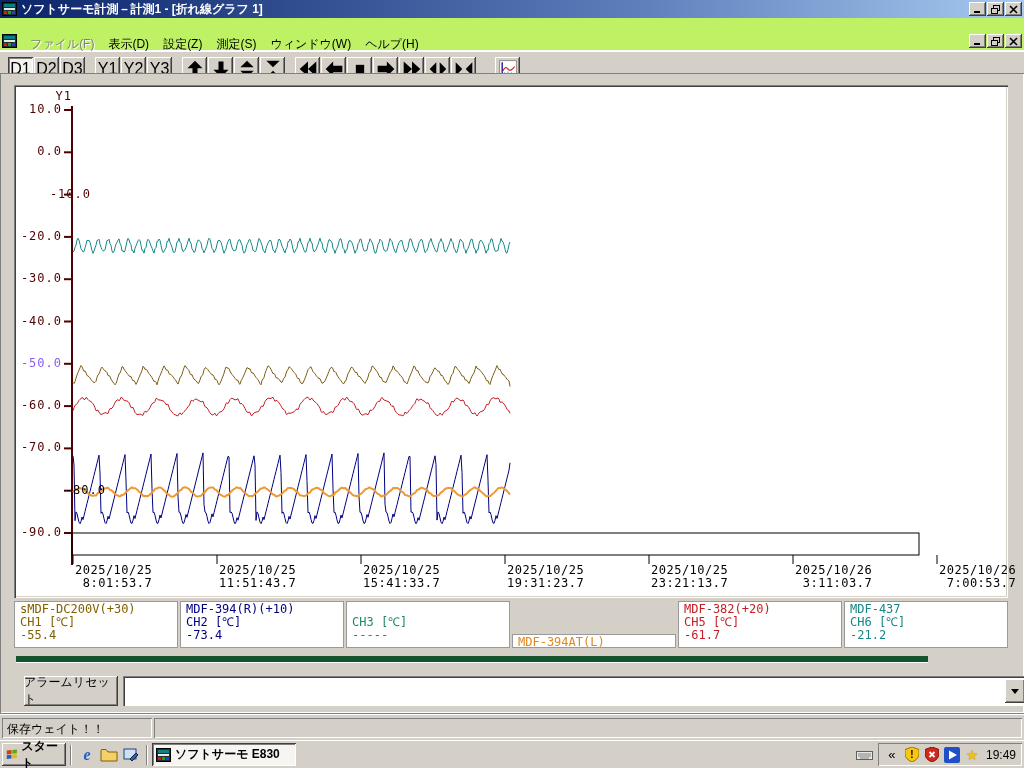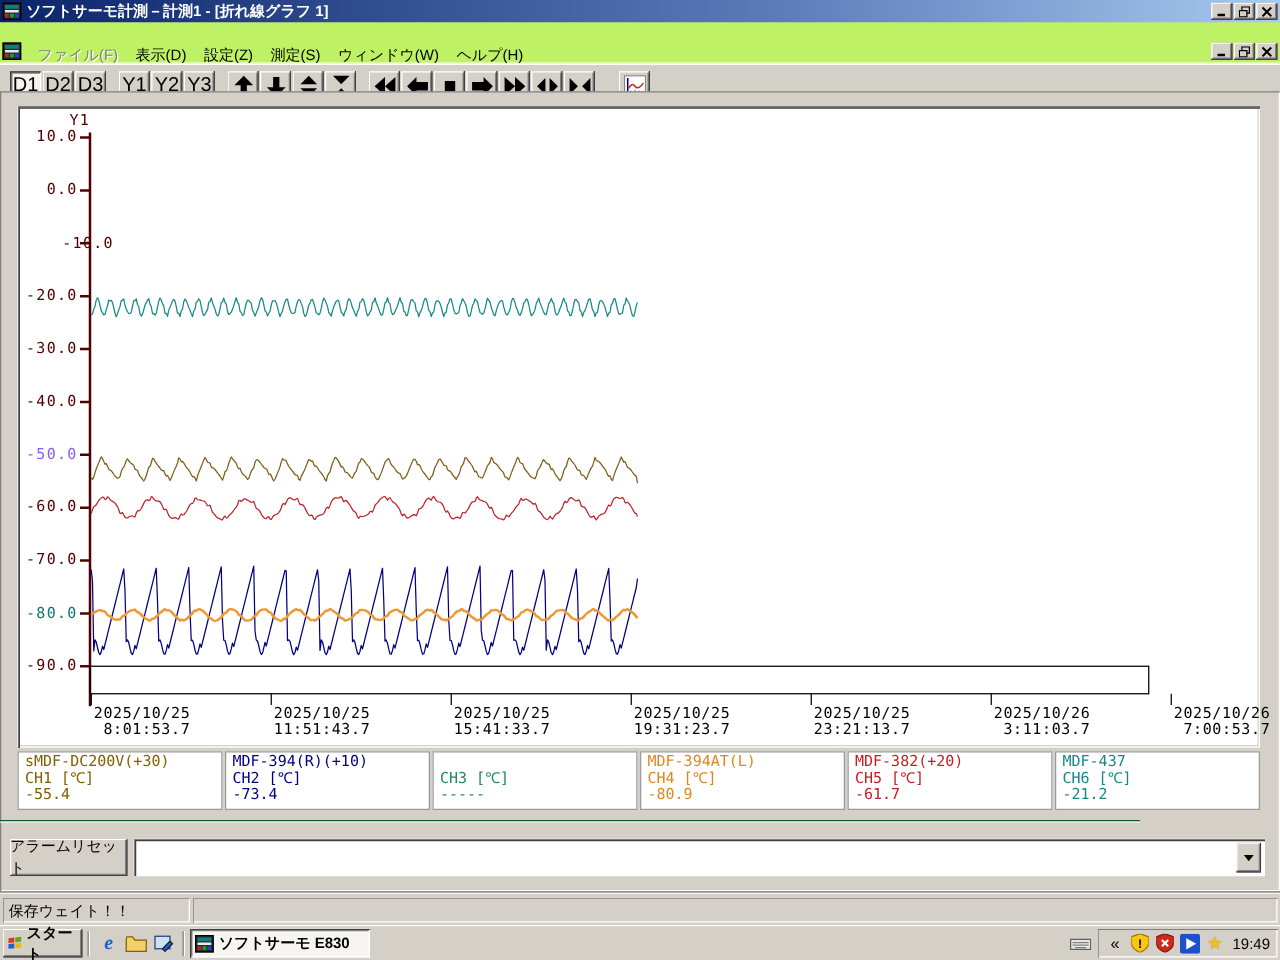--- a/index.html
+++ b/index.html
@@ -40,21 +40,21 @@
   .chart-panel{position:absolute;left:14px;top:12px;width:994px;height:513px;background:#fff;box-shadow:inset 1px 1px 0 #808080,inset 2px 2px 0 #404040,inset -1px -1px 0 #fff,inset -2px -2px 0 #d4d0c8;}
   .chart-panel svg{position:absolute;left:0;top:0;}
   .ylab{position:absolute;left:28px;top:4px;width:30px;text-align:right;font:12px "DejaVu Sans Mono",monospace;letter-spacing:1px;color:#500000;}
   .ytick{position:absolute;left:0;width:48px;text-align:right;font:12px "DejaVu Sans Mono",monospace;letter-spacing:1px;color:#500000;}
   .xtick{position:absolute;font:12px "DejaVu Sans Mono",monospace;letter-spacing:.5px;white-space:pre;line-height:13px;color:#000;}
 
   .legend{position:absolute;left:14px;top:528px;width:994px;height:47px;display:flex;gap:2px;}
   .lcell{flex:1;background:#fff;border:1px solid #9a9a9a;padding:1px 5px;font:12px "DejaVu Sans Mono",monospace;line-height:13px;white-space:nowrap;overflow:hidden;}
   .lcell div{min-height:13px;}
 
-  .alarm-row{position:absolute;left:0;top:583px;width:912px;height:57px;border-top:1px solid #14532d;box-shadow:inset 0 1px 0 #fff;}
+  .alarm-row{position:absolute;left:16px;top:583px;width:912px;height:57px;border-top:6px solid #14532d;box-shadow:inset 0 1px 0 #fff;}
   .alarm-btn{position:absolute;left:8px;top:14px;width:94px;height:30px;display:flex;align-items:center;justify-content:center;}
   .combo{position:absolute;left:107px;top:14px;width:905px;height:30px;background:#fff;display:flex;}
   .combo .cval{flex:1;padding:6px 4px;font:12px "Liberation Sans",sans-serif;}
   .combo .cbtn{width:20px;height:24px;margin:3px 3px 3px 0;display:flex;align-items:center;justify-content:center;}
 
   .statusbar{position:absolute;left:0;top:640px;width:1024px;height:27px;background:#d4d0c8;border-top:1px solid #808080;box-shadow:inset 0 1px 0 #fff;padding-top:4px;display:flex;}
   .spanel{height:20px;margin-left:2px;padding:3px 5px;white-space:nowrap;overflow:hidden;}
   .sp1{width:150px;}
   .sp2{flex:1;margin-right:2px;}
 
@@ -253,21 +253,21 @@
       <div>
           <div class="ytick" style="top: 17px; color: rgb(80, 0, 0);">10.0</div>
           <div class="ytick" style="top: 59.3px; color: rgb(80, 0, 0);">0.0</div>
           <div class="ytick" style="top: 101.6px; color: rgb(80, 0, 0); margin-left: 29px;">-10.0</div>
           <div class="ytick" style="top: 143.9px; color: rgb(80, 0, 0);">-20.0</div>
           <div class="ytick" style="top: 186.2px; color: rgb(80, 0, 0);">-30.0</div>
           <div class="ytick" style="top: 228.5px; color: rgb(80, 0, 0);">-40.0</div>
           <div class="ytick" style="top: 270.8px; color: #8b5cf6;">-50.0</div>
           <div class="ytick" style="top: 313.1px; color: rgb(80, 0, 0);">-60.0</div>
           <div class="ytick" style="top: 355.4px; color: rgb(80, 0, 0);">-70.0</div>
-          <div class="ytick" style="top: 397.7px; color: #0f766e;">-80.0</div>
+          <div class="ytick" style="top: 397.7px; color: #000000; margin-left: 44px;">-80.0</div>
           <div class="ytick" style="top: 440px; color: rgb(80, 0, 0);">-90.0</div>
           <div class="xtick" style="left: 61px; top: 479px;"><div>2025/10/25</div><div> 8:01:53.7</div></div>
           <div class="xtick" style="left: 205px; top: 479px;"><div>2025/10/25</div><div>11:51:43.7</div></div>
           <div class="xtick" style="left: 349px; top: 479px;"><div>2025/10/25</div><div>15:41:33.7</div></div>
           <div class="xtick" style="left: 493px; top: 479px;"><div>2025/10/25</div><div>19:31:23.7</div></div>
           <div class="xtick" style="left: 637px; top: 479px;"><div>2025/10/25</div><div>23:21:13.7</div></div>
           <div class="xtick" style="left: 781px; top: 479px;"><div>2025/10/26</div><div> 3:11:03.7</div></div>
           <div class="xtick" style="left: 925px; top: 479px;"><div>2025/10/26</div><div> 7:00:53.7</div></div>
         </div>
       <div class="ylab">Y1</div>
@@ -282,21 +282,21 @@
       <div class="lcell" style="color: rgb(0, 0, 128);">
         <div>MDF-394(R)(+10)</div>
         <div>CH2 [℃]</div>
         <div>-73.4</div>
       </div>
       <div class="lcell" style="color: rgb(31, 138, 96);">
         <div></div>
         <div>CH3 [℃]</div>
         <div>-----</div>
       </div>
-      <div class="lcell" style="color: rgb(224, 136, 32);">
+      <div class="lcell" style="color: rgb(224, 136, 32); margin-top: 33px;">
         <div>MDF-394AT(L)</div>
         <div>CH4 [℃]</div>
         <div>-80.9</div>
       </div>
       <div class="lcell" style="color: rgb(195, 32, 38);">
         <div>MDF-382(+20)</div>
         <div>CH5 [℃]</div>
         <div>-61.7</div>
       </div>
       <div class="lcell" style="color: rgb(23, 135, 135);">

